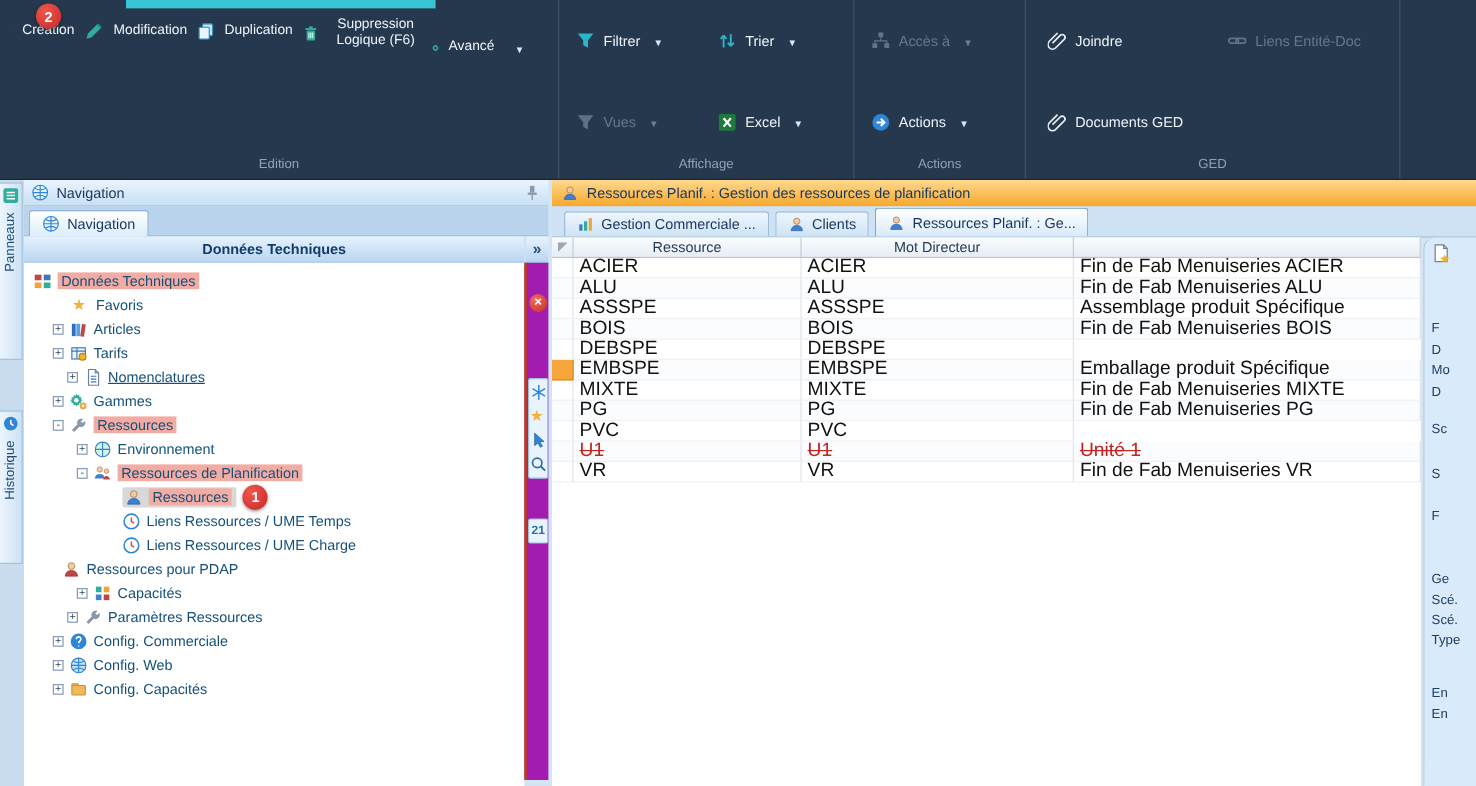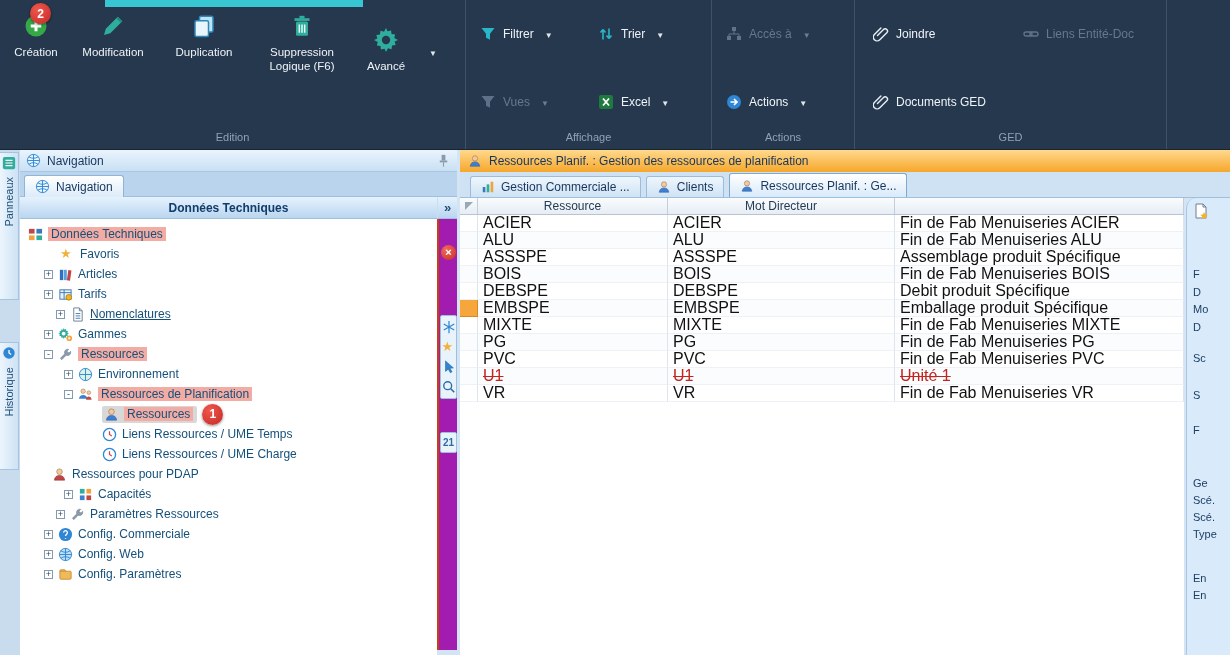--- a/index.html
+++ b/index.html
@@ -5,21 +5,21 @@
   * { box-sizing: border-box; margin: 0; padding: 0; }
   html,body { width:1230px; height:655px; overflow:hidden; }
   body { font-family:"Liberation Sans", sans-serif; background:#d3e5f5; position:relative; cursor:default; }
 
   
   #ribbon { position:absolute; top:0; left:0; width:1230px; height:150px; background:#26384d; display:flex; border-bottom:1px solid #18242f; }
   .rgroup { position:relative; border-right:1px solid #3e5269; display:flex; flex-direction:column; flex:none; }
   .gcontent { flex:1; }
   .glabel { height:20px; text-align:center; font-size:11px; color:#8ea2b8; line-height:16px; }
   .bigrow { display:flex; align-items:flex-start; padding:14px 4px 0 10px; gap:8px; }
-  .bigbtn { display:flex; flex-direction:column; align-items:center; gap:8px; color:#eef3f9; font-size:11.5px; text-align:center; line-height:1.2; cursor:pointer; }
+  .bigbtn { display:flex; flex-direction:row; align-items:center; gap:8px; color:#eef3f9; font-size:11.5px; text-align:center; line-height:1.2; cursor:pointer; }
   .bicon { width:24px; height:24px; display:inline-flex; }
   .bicon svg { width:100%; height:100%; }
   .avance-wrap { display:flex; align-items:center; gap:17px; margin-top:14px; }
   .caret::after { content:"▼"; font-size:8px; color:#dfe7ef; }
   .caret.gray::after { color:#6b7e93; }
   .smallbtn { display:flex; align-items:center; gap:7px; height:24px; padding:0 8px; color:#eef3f9; font-size:12px; cursor:pointer; white-space:nowrap; }
   .smallbtn .sicon { width:16px; height:16px; display:inline-flex; flex:none; }
   .sicon svg { width:100%; height:100%; }
   .smallbtn .caret { margin-left:4px; }
   .smallbtn.disabled { color:#64788e; }
@@ -507,21 +507,21 @@
         <span>Config. Web</span>
       </div>
       <div class="trow" style="padding-left:24px">
         <span class="exp plus"></span>
         <span class="ticon">
             <svg viewBox="0 0 16 16">
               <rect x="2" y="3" width="6" height="3" rx="1" fill="#f0b95a" stroke="#c9913a"></rect>
               <rect x="2" y="4.5" width="12" height="8.5" rx="1" fill="#f0b95a" stroke="#c9913a"></rect>
             </svg>
           </span>
-        <span>Config. Paramètres</span>
+        <span>Config. Capacités</span>
       </div>
     </div>
 
     <div class="strip">
       <div class="redx"></div>
       <div class="stripbox" id="stripbox-tools">
         <span class="sicon">
             <svg viewBox="0 0 16 16">
               <path d="M8 1v14M2 4.5l12 7M14 4.5l-12 7" stroke="#2e86d4" stroke-width="1.4"></path>
             </svg>
@@ -617,21 +617,20 @@
       <div class="trowt">
         <div class="td csel"></div>
         <div class="td c1">BOIS</div>
         <div class="td c2">BOIS</div>
         <div class="td c3">Fin de Fab Menuiseries BOIS</div>
       </div>
       <div class="trowt">
         <div class="td csel"></div>
         <div class="td c1">DEBSPE</div>
         <div class="td c2">DEBSPE</div>
-        <div class="td c3">Debit produit Spécifique</div>
       </div>
       <div class="trowt">
         <div class="td csel active"></div>
         <div class="td c1">EMBSPE</div>
         <div class="td c2">EMBSPE</div>
         <div class="td c3">Emballage produit Spécifique</div>
       </div>
       <div class="trowt">
         <div class="td csel"></div>
         <div class="td c1">MIXTE</div>
@@ -641,21 +640,20 @@
       <div class="trowt">
         <div class="td csel"></div>
         <div class="td c1">PG</div>
         <div class="td c2">PG</div>
         <div class="td c3">Fin de Fab Menuiseries PG</div>
       </div>
       <div class="trowt">
         <div class="td csel"></div>
         <div class="td c1">PVC</div>
         <div class="td c2">PVC</div>
-        <div class="td c3">Fin de Fab Menuiseries PVC</div>
       </div>
       <div class="trowt deleted">
         <div class="td csel"></div>
         <div class="td c1">U1</div>
         <div class="td c2">U1</div>
         <div class="td c3">Unité 1</div>
       </div>
       <div class="trowt">
         <div class="td csel"></div>
         <div class="td c1">VR</div>

